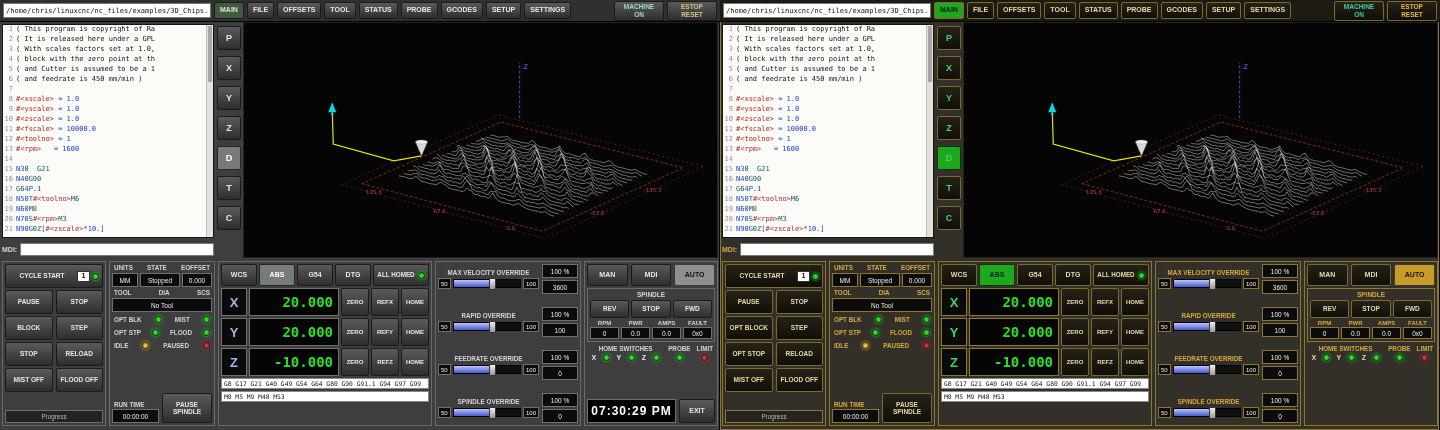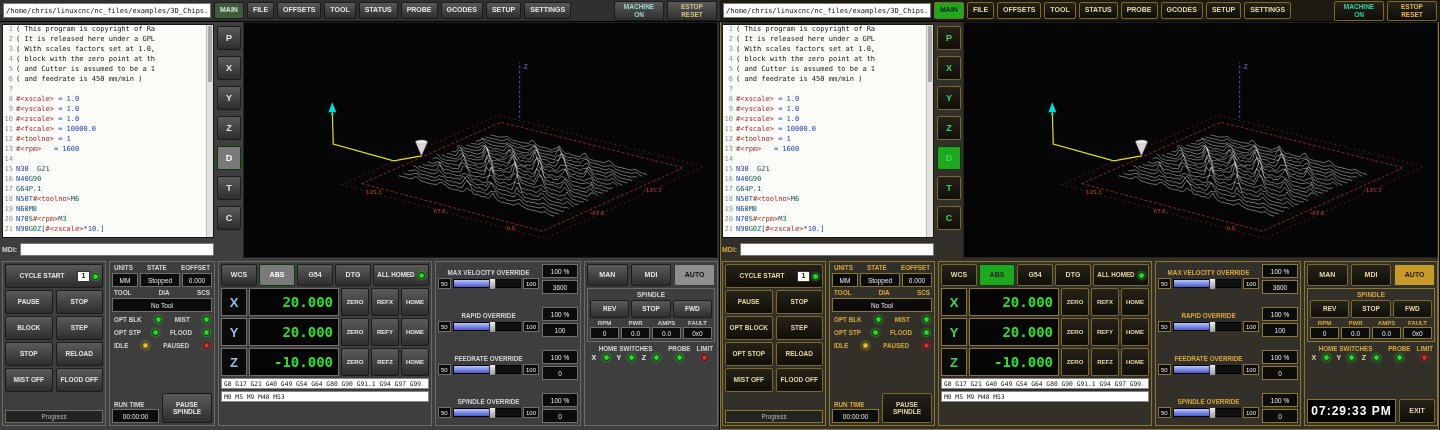--- a/index.html
+++ b/index.html
@@ -466,20 +466,24 @@
         </div>
         <div class="hsp">
           <div class="hsl">PROBE</div>
           <span class="led" style="background: rgb(34, 221, 34); box-shadow: rgb(34, 221, 34) 0px 0px 3px;"></span>
         </div>
         <div class="hsp">
           <div class="hsl">LIMIT</div>
           <span class="led" style="background: rgb(208, 48, 48); box-shadow: rgb(208, 48, 48) 0px 0px 3px;"></span>
         </div>
       </div>
+      <div class="clockrow">
+        <div class="clock">07:30:29 PM</div>
+        <div class="btn exit">EXIT</div>
+      </div>
     </div>
 
   </div>
 </div>
 
 <div class="panel theme-gold">
 
   <div class="topbar">
     <input class="path" readonly="" value="/home/chris/linuxcnc/nc_files/examples/3D_Chips.ngc" style="">
     <div class="btn mbtn main-sel">MAIN</div>
@@ -815,21 +819,17 @@
         </div>
         <div class="hsp">
           <div class="hsl">PROBE</div>
           <span class="led" style="background: rgb(34, 221, 34); box-shadow: rgb(34, 221, 34) 0px 0px 3px;"></span>
         </div>
         <div class="hsp">
           <div class="hsl">LIMIT</div>
           <span class="led" style="background: rgb(208, 48, 48); box-shadow: rgb(208, 48, 48) 0px 0px 3px;"></span>
         </div>
       </div>
-      <div class="clockrow">
-        <div class="clock">07:29:33 PM</div>
-        <div class="btn exit">EXIT</div>
-      </div>
     </div>
 
   </div>
 </div>
 </div>
 
 </body></html>

